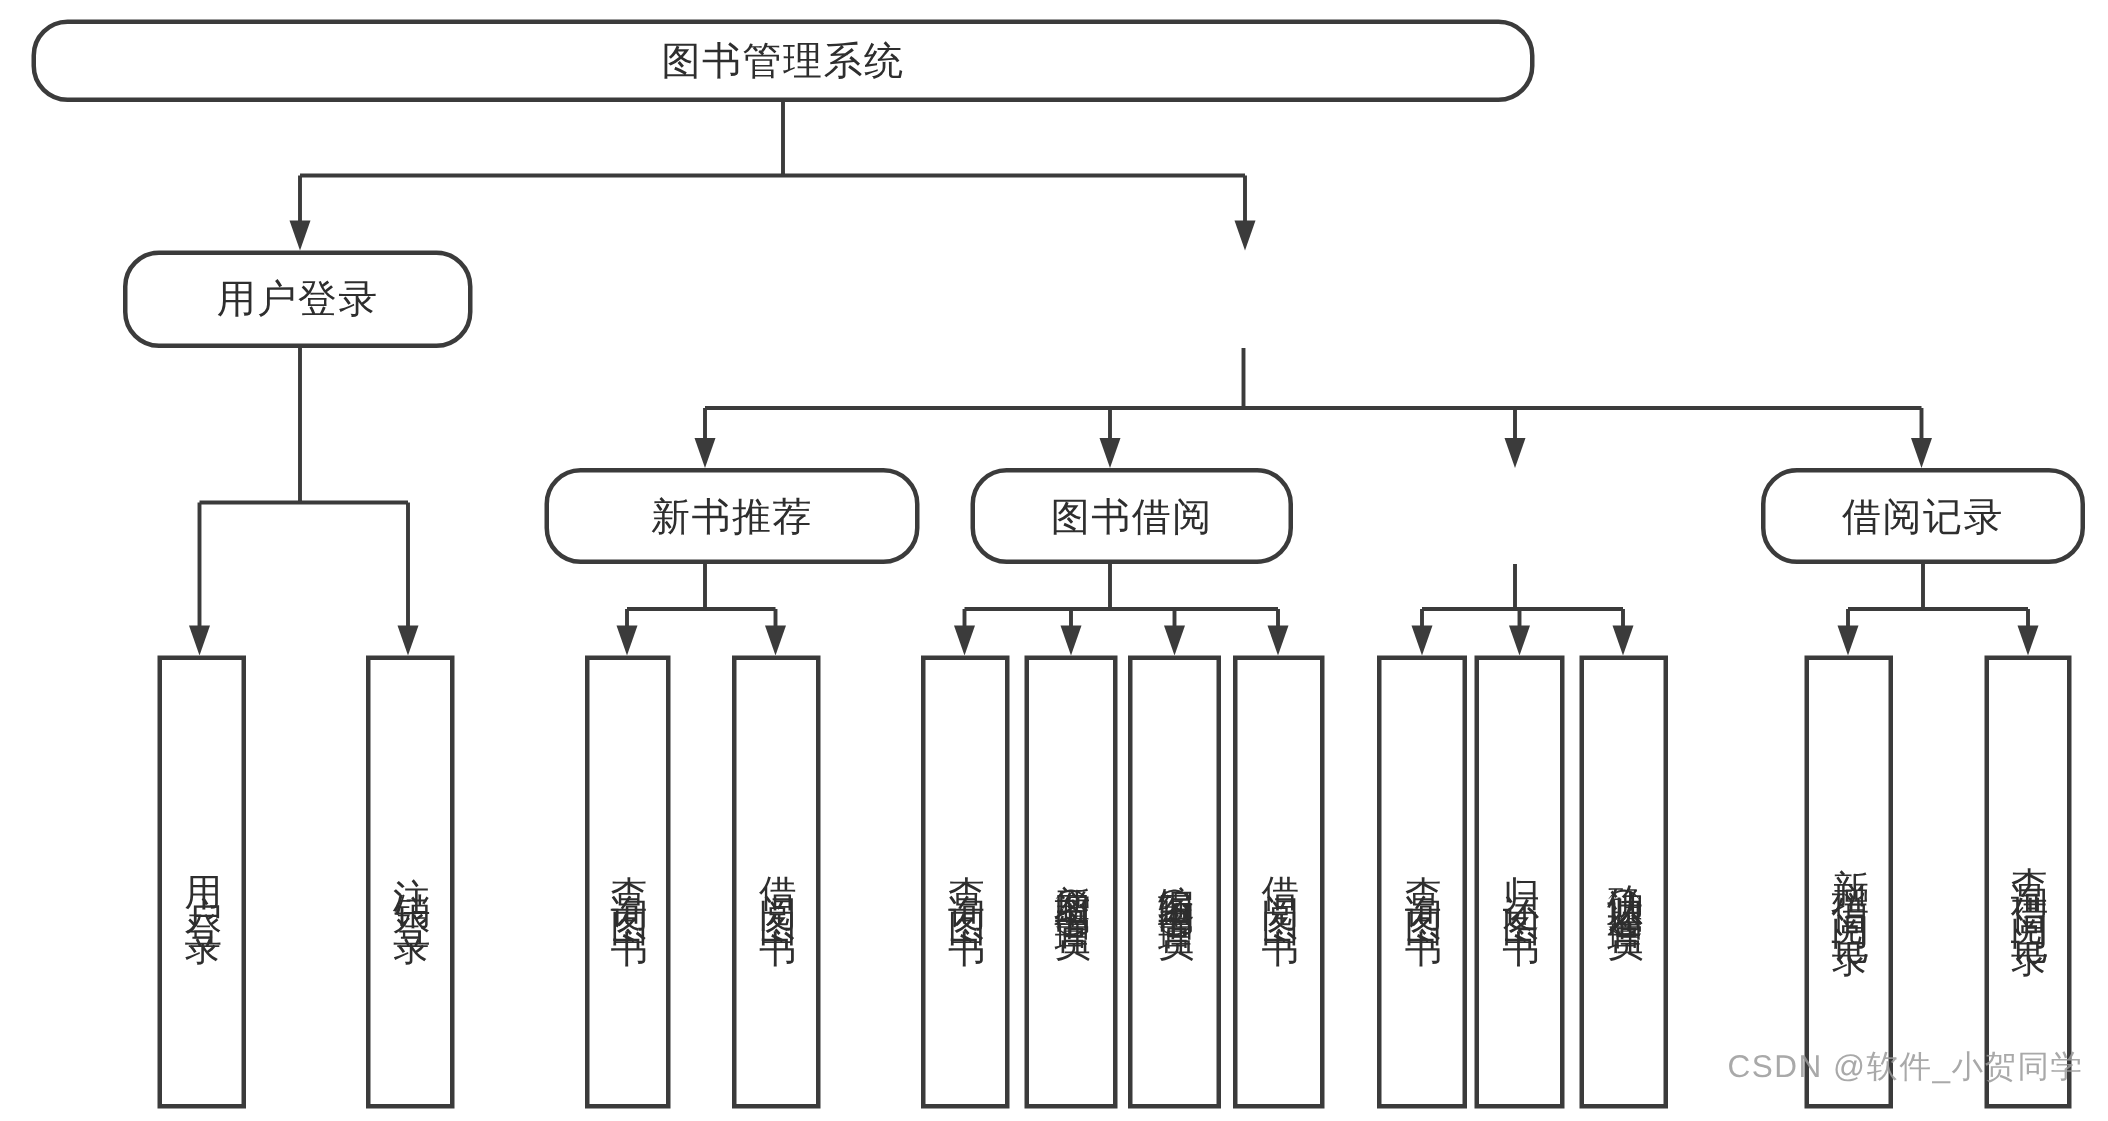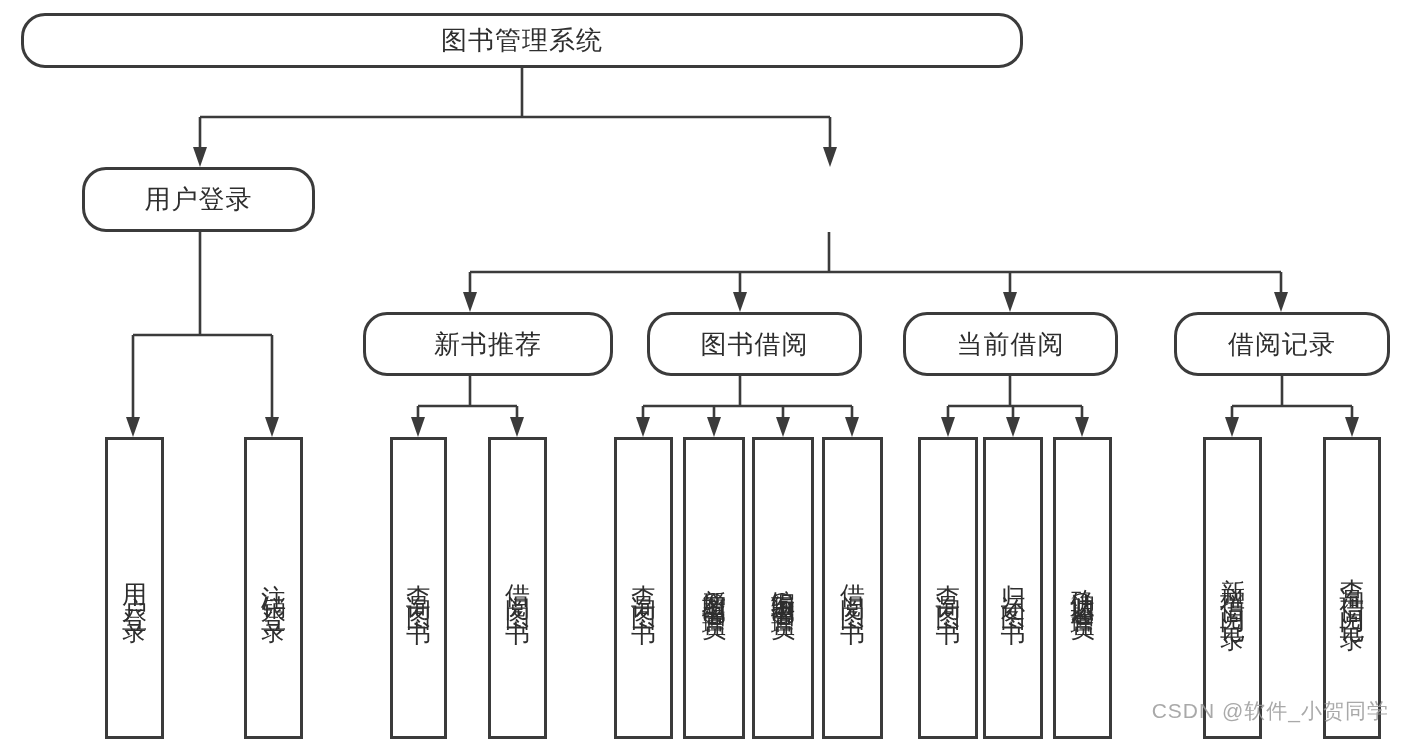--- a/index.html
+++ b/index.html
@@ -89,23 +89,20 @@
   <div class="box hbox" style="left:82px;top:167px;width:233px;height:65px;">
     <span>用户登录</span>
   </div>
 
   <div class="box hbox" style="left:363px;top:312px;width:250px;height:64px;">
     <span>新书推荐</span>
   </div>
   <div class="box hbox" style="left:632px;top:312px;width:215px;height:64px;margin-left:15px;">
     <span>图书借阅</span>
   </div>
-  <div class="box hbox" style="left:903px;top:312px;width:215px;height:64px;">
-    <span>当前借阅</span>
-  </div>
   <div class="box hbox" style="left:1174px;top:312px;width:216px;height:64px;">
     <span>借阅记录</span>
   </div>
 
   <div class="box vbox" style="left:105px;top:437px;width:59px;height:302px;">
     <span>用户登录</span>
   </div>
   <div class="box vbox" style="left:244px;top:437px;width:59px;height:302px;">
     <span>注销登录</span>
   </div>

